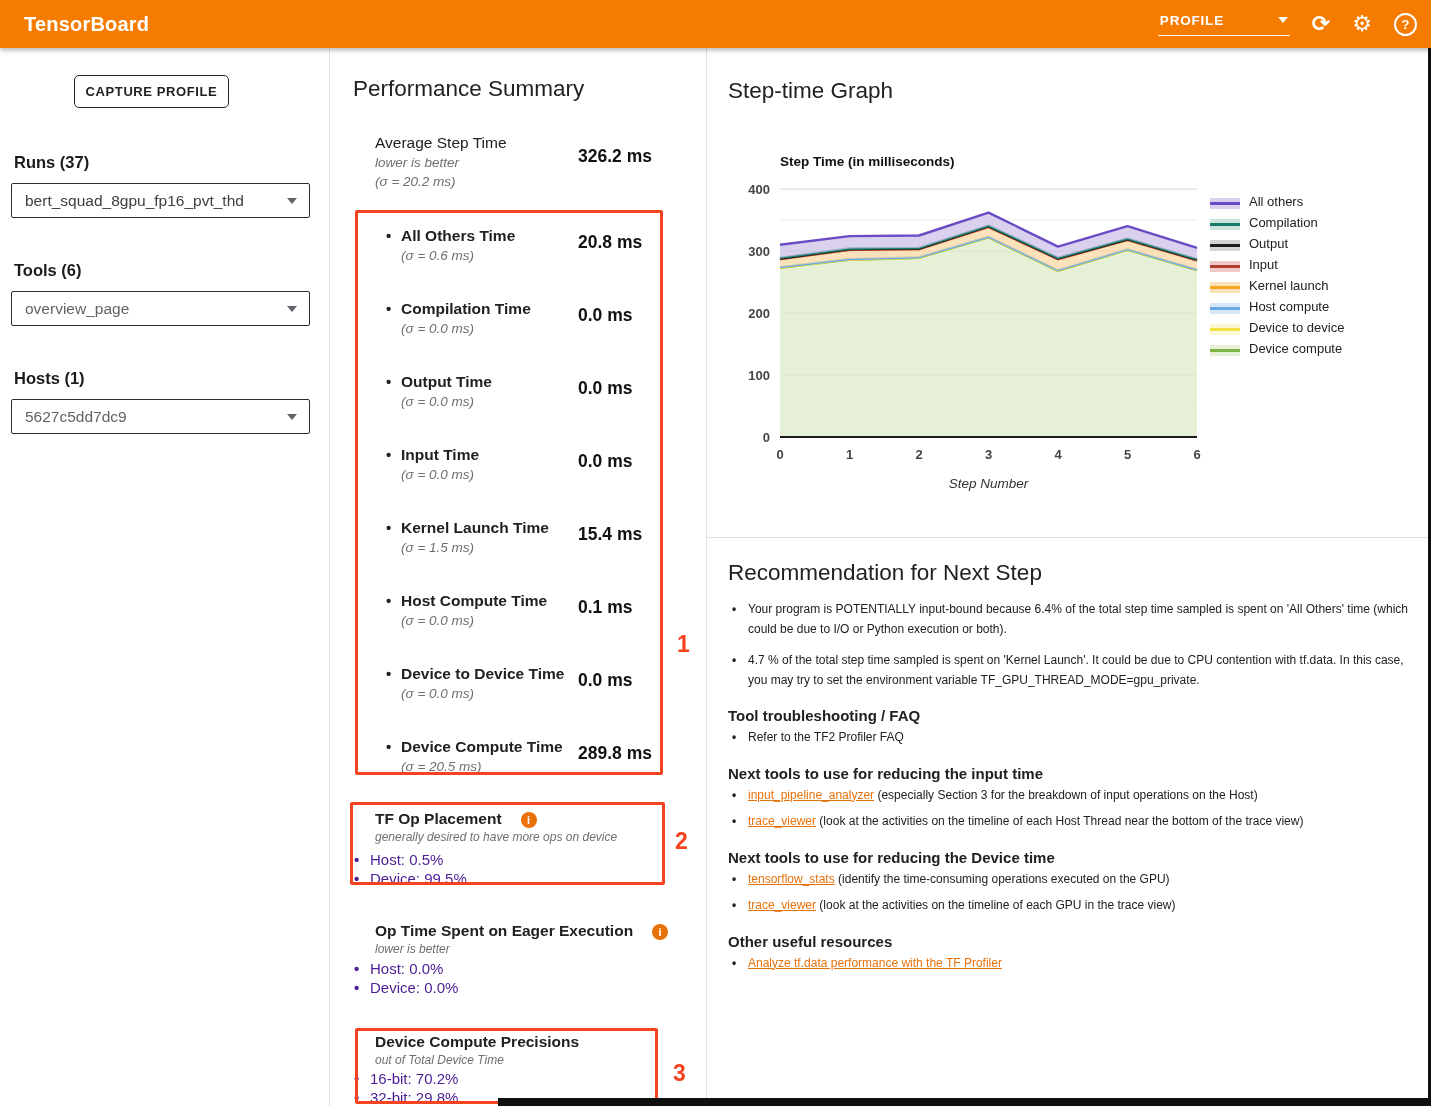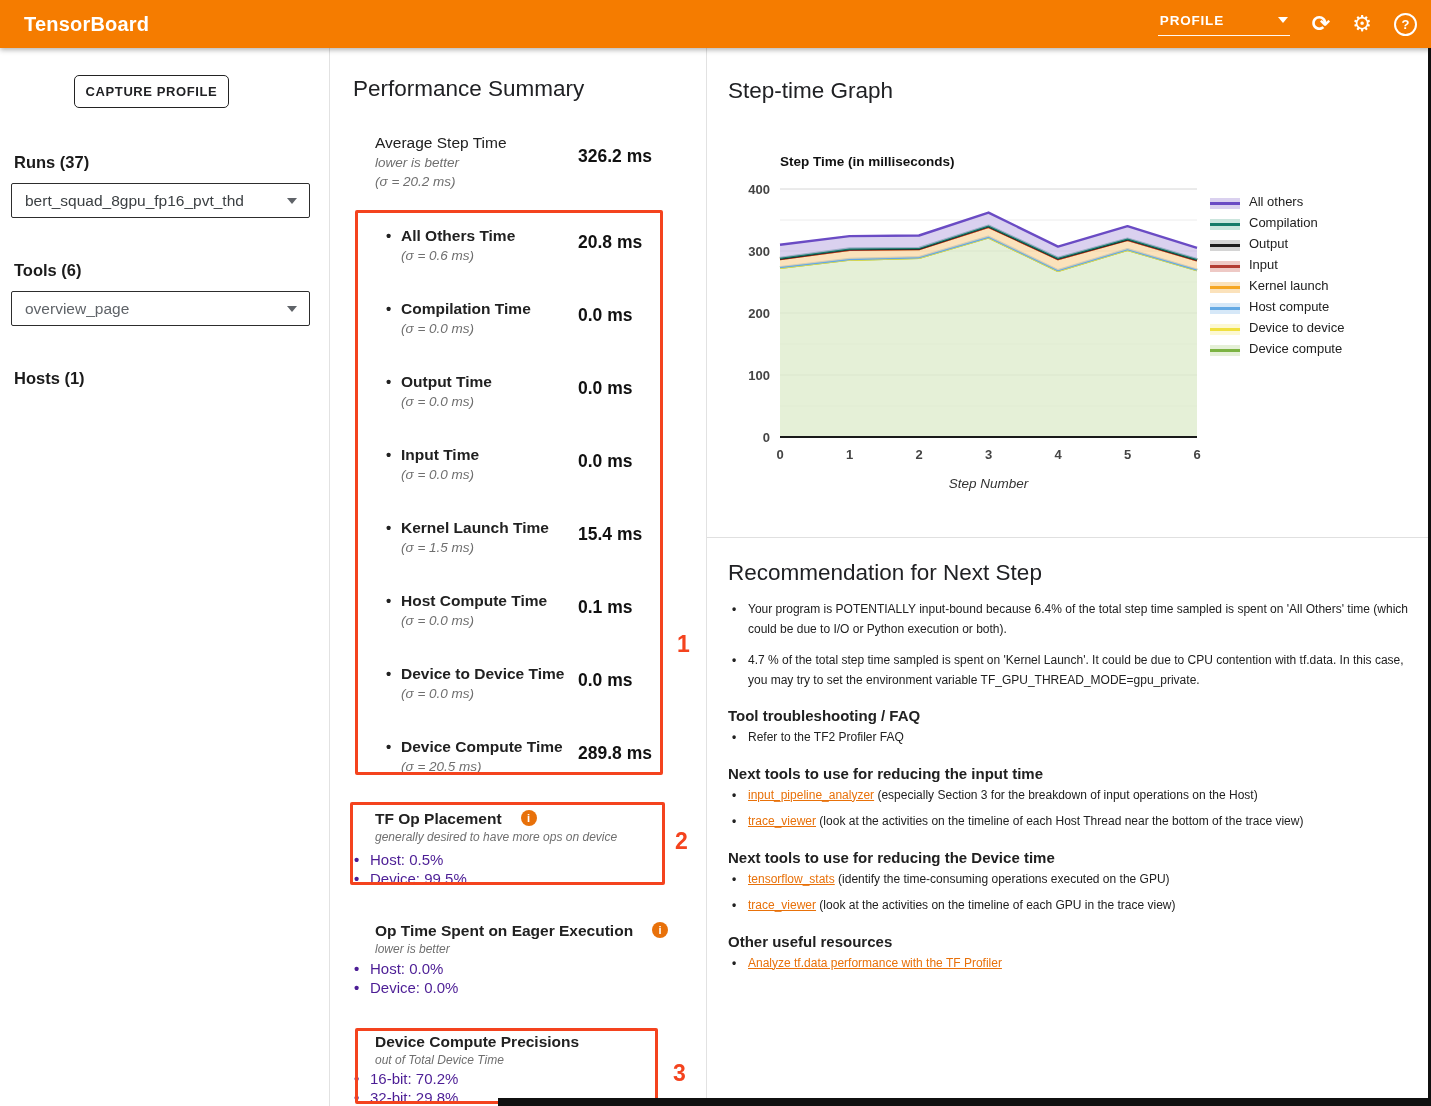--- a/index.html
+++ b/index.html
@@ -53,21 +53,21 @@
   .avg-sigma{position:absolute;left:45px;top:40px;font-size:13.5px;font-style:italic;color:#6f6f6f;}
   .avg-value{position:absolute;left:248px;top:12px;font-size:17.5px;font-weight:700;color:#111;}
   .metric-row{position:absolute;left:0;width:345px;height:60px;}
   .metric-row .mb::before{content:"•";position:absolute;left:56px;top:0;font-size:15px;font-weight:700;}
   .mname{position:absolute;left:71px;top:0;font-size:15.5px;font-weight:700;white-space:nowrap;}
   .msigma{position:absolute;left:71px;top:21px;font-size:13.5px;font-style:italic;color:#6f6f6f;white-space:nowrap;}
   .mvalue{position:absolute;left:248px;top:5px;font-size:17.5px;font-weight:700;color:#111;white-space:nowrap;}
   .redbox{position:absolute;border:3px solid var(--anno,#F4431E);border-radius:2px;pointer-events:none;z-index:5;}
   .anno-num{position:absolute;font-size:23px;font-weight:700;color:var(--anno,#F4431E);z-index:6;}
   .info-block{position:absolute;left:0;width:345px;}
-  .ib-title{position:absolute;left:45px;top:0;font-size:15.5px;font-weight:700;white-space:nowrap;display:flex;align-items:flex-start;gap:19px;}
+  .ib-title{position:absolute;left:45px;top:0;font-size:15.5px;font-weight:700;white-space:nowrap;display:flex;align-items:flex-end;gap:19px;}
   .info-icon{
     width:16px;height:16px;border-radius:50%;background:var(--info,#E8710A);color:#fff;font-size:11px;font-weight:700;
     font-style:normal;display:inline-flex;align-items:center;justify-content:center;cursor:pointer;
   }
   .info-icon::before{content:"i";}
   .ib-sub{position:absolute;left:45px;top:20px;font-size:12px;font-style:italic;color:#6f6f6f;white-space:nowrap;}
   .ib-li{position:absolute;font-size:15px;color:#4c1d95;white-space:nowrap;left:40px;text-align:right;}
   .ib-li::before{content:"•";position:absolute;left:-16px;font-weight:700;}
   
   .g-title{left:21px;top:30px;}
@@ -120,20 +120,24 @@
     <span class="caret-g"></span>
   </div>
 
   <div class="side-label" style="top:213px">Tools (6)</div>
   <div class="dropdown dd-gray" style="top:243px">
     <span class="dd-text">overview_page</span>
     <span class="caret-g"></span>
   </div>
 
   <div class="side-label" style="top:321px">Hosts (1)</div>
+  <div class="dropdown dd-gray" style="top:351px">
+    <span class="dd-text">5627c5dd7dc9</span>
+    <span class="caret-g"></span>
+  </div>
 </div>
 
 <div class="middle">
   <div class="col-title m-title">Performance Summary</div>
 
   <div class="avg-block">
     <div class="avg-name">Average Step Time</div>
     <div class="avg-sub">lower is better</div>
     <div class="avg-sigma">(σ = 20.2 ms)</div>
     <div class="avg-value">326.2 ms</div>

